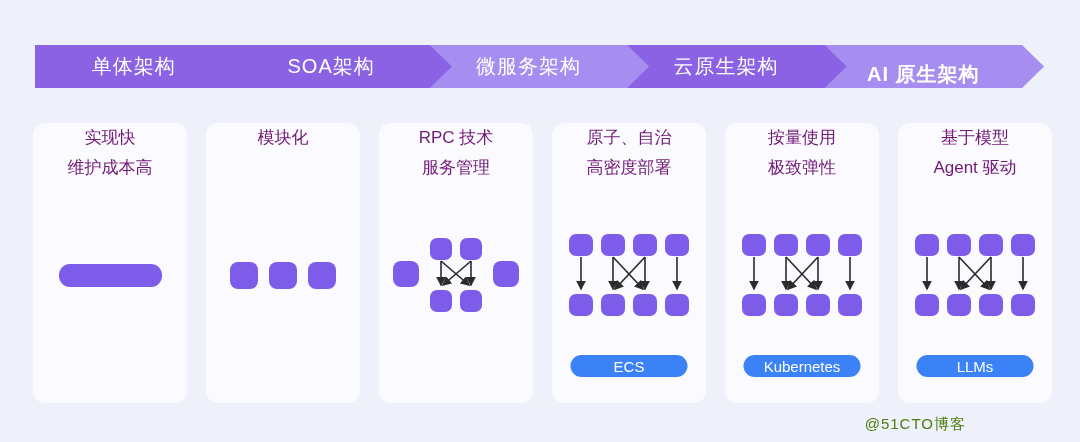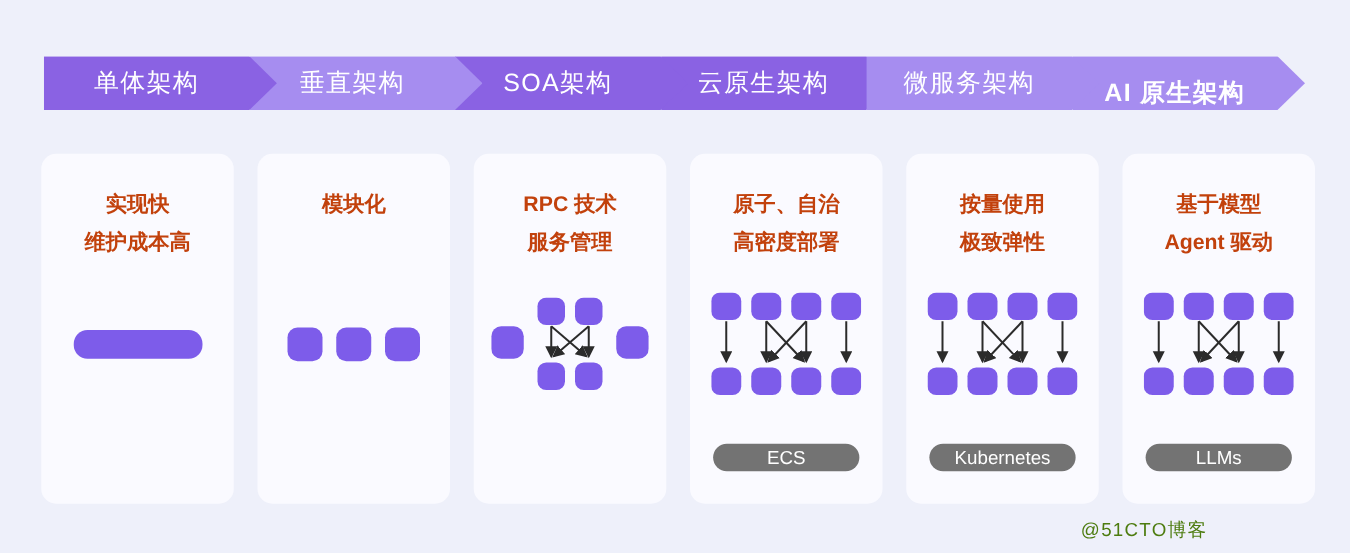--- a/index.html
+++ b/index.html
@@ -32,32 +32,32 @@
   
   .cards{
     position:absolute;left:33px;top:123px;
     display:flex;gap:19px;
   }
   .card{
     position:relative;width:154px;height:280px;
     background:#fafaff;border-radius:12px;
   }
   .card-title{
-    margin-top:26px;text-align:center;
-    font-size:17px;font-weight:700;color:#c2410c;line-height:30px;
+    text-align:center;
+    font-size:17px;font-weight:400;color:#701a75;line-height:30px;
   }
   .diagram{
     position:absolute;top:111px;left:0;width:100%;height:82px;
     display:flex;align-items:center;justify-content:center;gap:11px;
   }
   .bar{width:103px;height:23px;border-radius:11px;background:#7d5cea;}
   .sq{width:28px;height:27px;border-radius:8px;background:#7d5cea;}
   .badge{
     position:absolute;bottom:26px;left:50%;transform:translateX(-50%);
-    width:117px;height:22px;border-radius:11px;background:#737373;
+    width:117px;height:22px;border-radius:11px;background:#3b82f6;
     display:flex;align-items:center;justify-content:center;
     color:#ffffff;font-size:15px;font-weight:500;
   }
   svg .node{fill:#7d5cea;}
   svg .edge{stroke:#2b2b2b;stroke-width:1.6;fill:none;}
 
   
   .watermark{
     position:absolute;right:18px;bottom:8px;
     color:#4d7c0f;font-size:15px;letter-spacing:1px;
@@ -73,31 +73,28 @@
     </marker>
   </defs>
 </svg>
 
 <div class="canvas">
 
   <div class="banner">
     <div class="chev dark z6">
         <span>单体架构</span>
       </div>
-    <div class="chev light z5">
-        <span>垂直架构</span>
-      </div>
     <div class="chev dark z4">
         <span>SOA架构</span>
       </div>
+    <div class="chev light z3">
+        <span>微服务架构</span>
+      </div>
     <div class="chev dark z2">
         <span>云原生架构</span>
-      </div>
-    <div class="chev light z3">
-        <span>微服务架构</span>
       </div>
     <div class="chev light z1 bold">
         <span>AI 原生架构</span>
       </div>
   </div>
 
   <div class="cards">
 
     <div class="card">
       <div class="card-title">

